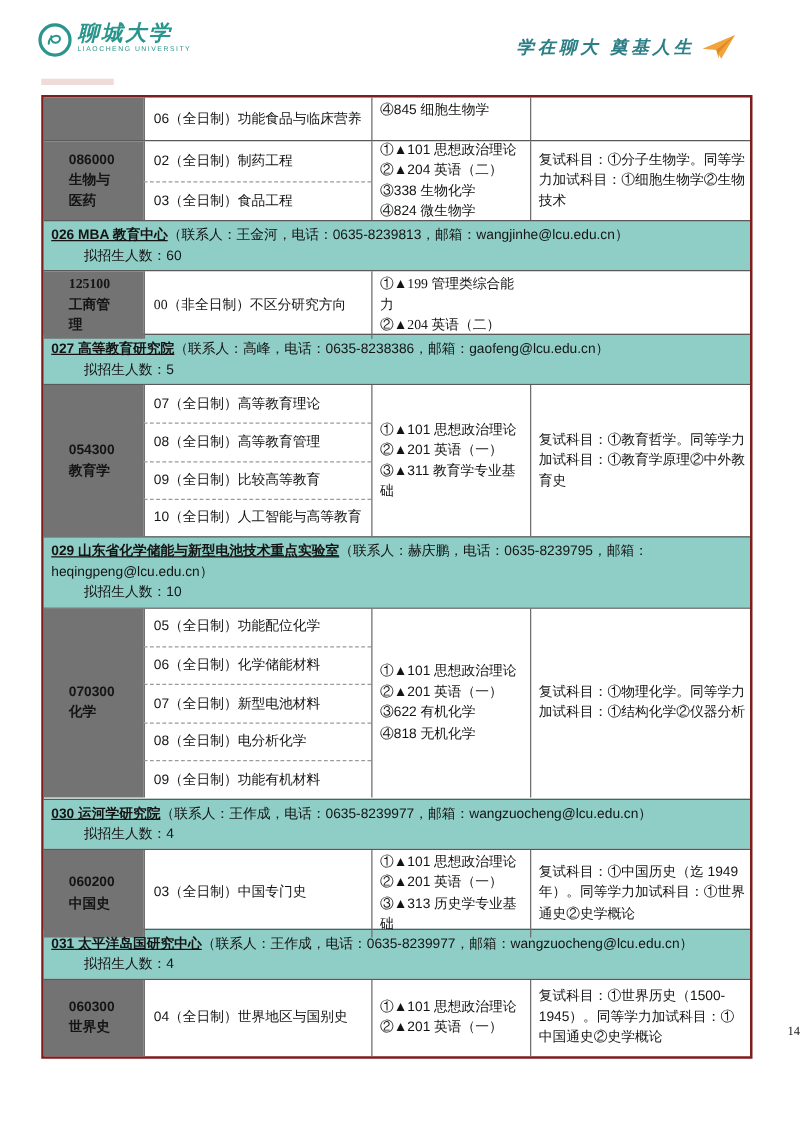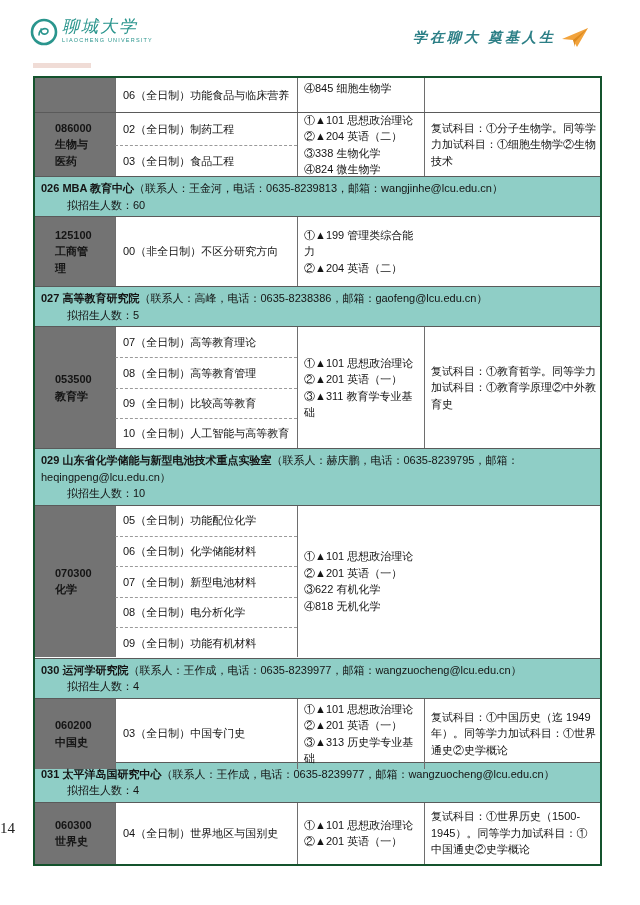--- a/index.html
+++ b/index.html
@@ -6,39 +6,39 @@
   .page{
     position:relative;width:640px;height:905px;background:#ffffff;
     margin:0 auto;font-family:"Liberation Sans",sans-serif;color:#141414;
     overflow:hidden;
   }
   
   .hdr{position:absolute;left:30px;top:16px;right:30px;height:44px;}
   .logo{position:absolute;left:0;top:2px;display:flex;align-items:flex-start;gap:4px;}
   .logo-circle{width:28px;height:28px;flex:0 0 auto;}
   .logo-texts{display:flex;flex-direction:column;line-height:1;}
-  .logo-cn{font-size:17px;font-weight:normal;color:#2a958d;letter-spacing:2px;font-style:italic;}
+  .logo-cn{font-size:17px;font-weight:bold;color:#2a958d;letter-spacing:2px;font-style:italic;}
   .logo-en{font-size:5.5px;color:#2a958d;letter-spacing:1.2px;margin-top:3px;}
   .slogan{position:absolute;right:22px;top:12px;display:flex;align-items:center;gap:6px;}
   .slogan-text{font-size:14px;font-weight:bold;color:#2c7f86;letter-spacing:3px;font-style:italic;margin-left:44px;}
   .plane{width:26px;height:20px;}
   .deco-strip{position:absolute;left:33px;top:63px;width:58px;height:5px;background:#f0dcd6;}
   
   .tbl{
     position:absolute;left:33px;top:76px;width:569px;
-    border:2px solid #14532d;box-sizing:border-box;
+    border:2px solid #7f1d1d;box-sizing:border-box;
     font-size:11px;line-height:1.5;
   }
   .tbl>div+div{border-top:1px solid #5a5a5a;}
   .block{display:grid;grid-template-columns:80px 182px 127px 1fr;box-sizing:border-box;}
   .rows1{grid-template-rows:1fr;}
   .rows2{grid-template-rows:repeat(2,1fr);}
   .rows4{grid-template-rows:repeat(4,1fr);}
   .rows5{grid-template-rows:repeat(5,1fr);}
-  .h36{height:34px;} .h66{height:64px;} .h56{height:70px;}
+  .h36{height:34px;} .h66{height:64px;} .h56{height:51px;font-family:Liberation Serif, serif;}
   .h124{height:122px;} .h155{height:153px;} .h50{height:62px;}
   .code{
     grid-column:1;grid-row:1/-1;background:#737373;font-weight:bold;
     display:flex;align-items:center;padding:0 20px;box-sizing:border-box;
   }
   .dir{
     grid-column:2;display:flex;align-items:center;
     border-left:1px solid #6e6e6e;padding:0 4px 0 7px;box-sizing:border-box;
   }
   .dir.sep{border-top:1px dashed #9a9a9a;}
@@ -46,26 +46,26 @@
     grid-column:3;grid-row:1/-1;display:flex;align-items:center;
     border-left:1px solid #6e6e6e;padding:2px 3px 2px 6px;box-sizing:border-box;
     white-space:pre-line;
   }
   .exam.top{align-items:flex-start;}
   .retest{
     grid-column:4;grid-row:1/-1;display:flex;align-items:center;
     border-left:1px solid #6e6e6e;padding:2px 4px 2px 6px;box-sizing:border-box;
   }
   .band{background:#8fcec6;padding:3px 4px 3px 6px;box-sizing:border-box;}
-  .band .b{font-weight:bold;}
+  .band .b{font-weight:bold;text-decoration:underline;}
   .band-quota{padding-left:26px;}
   
   .pageno{
-    position:absolute;left:0;right:0;top:820px;text-align:left;
-    font-size:15px;color:#222;font-family:"Liberation Serif",serif;
+    position:absolute;left:0;right:0;top:820px;text-align:right;
+    font-size:10px;color:#222;font-family:"Liberation Serif",serif;
   }
 </style>
 </head>
 <body>
 
 <div class="page">
 
   <div class="hdr">
     <div class="logo">
       <svg class="logo-circle" viewBox="0 0 28 28">
@@ -118,21 +118,21 @@
       <div class="exam">①▲199 管理类综合能力
 ②▲204 英语（二）</div>
     </div>
 
     <div class="band">
       <div><span class="b">027 高等教育研究院</span><span>（联系人：高峰，电话：0635-8238386，邮箱：gaofeng@lcu.edu.cn）</span></div>
       <div class="band-quota">拟招生人数：5</div>
     </div>
 
     <div class="block rows4 h124">
-      <div class="code">053500 教育学</div>
+      <div class="code">054300 教育学</div>
       <div class="dir">07（全日制）高等教育理论</div>
       <div class="dir sep">08（全日制）高等教育管理</div>
       <div class="dir sep">09（全日制）比较高等教育</div>
       <div class="dir sep">10（全日制）人工智能与高等教育</div>
       <div class="exam">①▲101 思想政治理论
 ②▲201 英语（一）
 ③▲311 教育学专业基础</div>
       <div class="retest">复试科目：①教育哲学。同等学力加试科目：①教育学原理②中外教育史</div>
     </div>
 
@@ -145,20 +145,21 @@
       <div class="code">070300 化学</div>
       <div class="dir">05（全日制）功能配位化学</div>
       <div class="dir sep">06（全日制）化学储能材料</div>
       <div class="dir sep">07（全日制）新型电池材料</div>
       <div class="dir sep">08（全日制）电分析化学</div>
       <div class="dir sep">09（全日制）功能有机材料</div>
       <div class="exam">①▲101 思想政治理论
 ②▲201 英语（一）
 ③622 有机化学
 ④818 无机化学</div>
+      <div class="retest">复试科目：①物理化学。同等学力加试科目：①结构化学②仪器分析</div>
     </div>
 
     <div class="band">
       <div><span class="b">030 运河学研究院</span><span>（联系人：王作成，电话：0635-8239977，邮箱：wangzuocheng@lcu.edu.cn）</span></div>
       <div class="band-quota">拟招生人数：4</div>
     </div>
 
     <div class="block rows1 h66">
       <div class="code">060200 中国史</div>
       <div class="dir">03（全日制）中国专门史</div>

